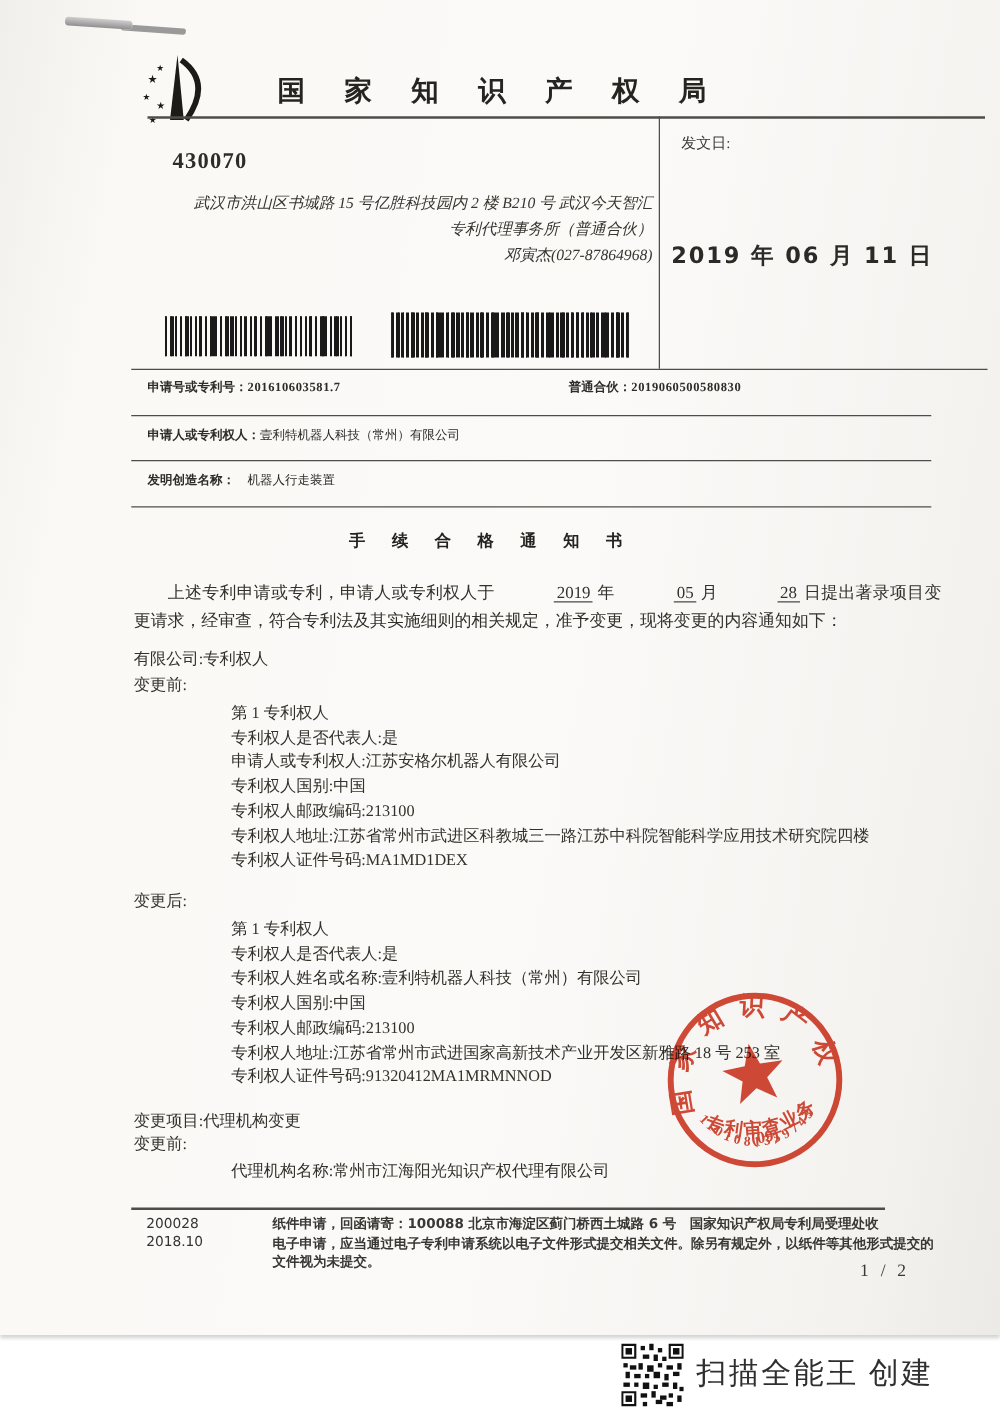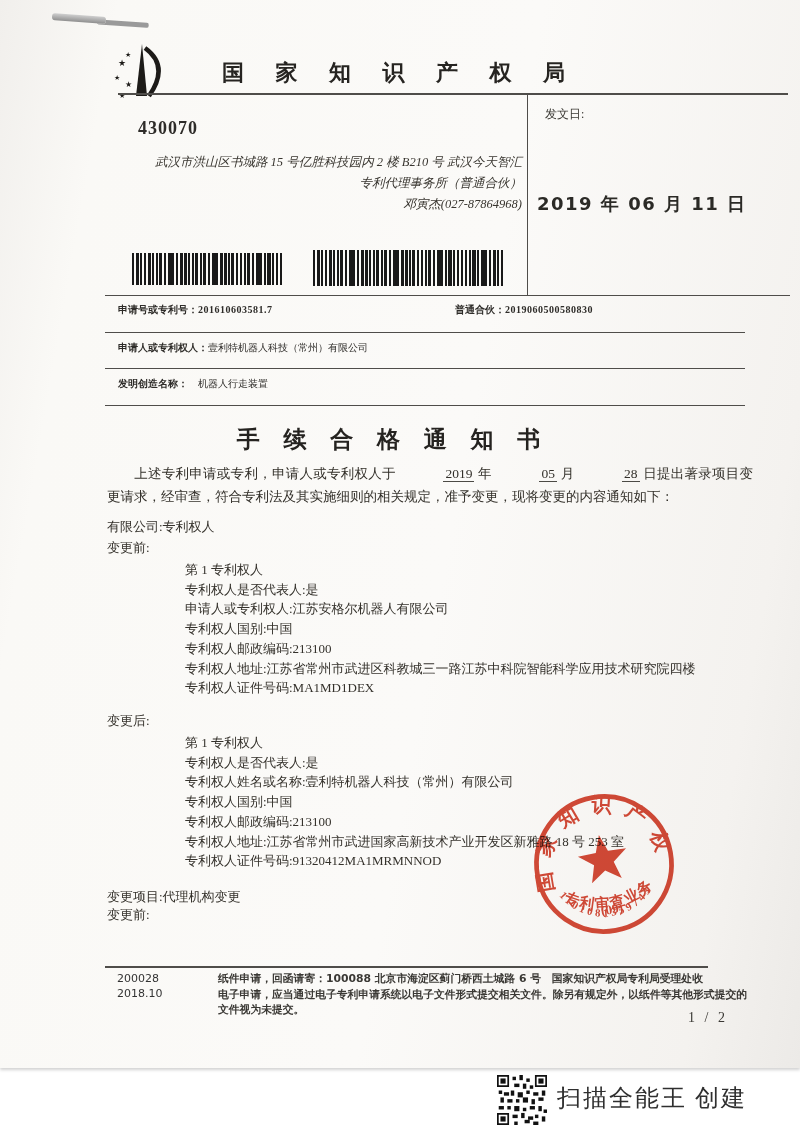--- a/index.html
+++ b/index.html
@@ -36,21 +36,21 @@
         repeating-linear-gradient(90deg,#191919 0 1px,rgba(0,0,0,0) 1px 9px);
       }
   .bc1 { left:132px; top:253px; width:152px; }
   .bc2 { left:313px; top:250px; width:190px; height:36px; }
 
   .row-label { font-weight:bold; }
   .info-row { position:absolute; font-size:10px; white-space:nowrap; }
   .num { font-weight:bold; letter-spacing:.5px; }
 
   .doc-title { position:absolute; left:0; right:14px; top:424px; text-align:center;
-               font-size:23px; font-weight:bold; letter-spacing:9px; color:#252320; }
+               font-size:13px; font-weight:bold; letter-spacing:9px; color:#252320; }
 
   .para { position:absolute; left:107px; top:462px; width:646px; font-size:13.5px;
           line-height:23px; text-align:justify; color:#33302a; }
   .para .indent { display:inline-block; width:2em; }
   .u { border-bottom:1px solid #4c4a45; padding:0 2px;margin-left:44px; }
 
   .chg { position:absolute; font-size:13px; color:#34312b; white-space:nowrap; }
   .chg-block { position:absolute; left:185px; font-size:13px; line-height:19.7px; color:#34312b; }
   .chg-block div { white-space:nowrap; }
 
@@ -143,20 +143,21 @@
       <div>专利权人是否代表人:是</div>
       <div>专利权人姓名或名称:壹利特机器人科技（常州）有限公司</div>
       <div>专利权人国别:中国</div>
       <div>专利权人邮政编码:213100</div>
       <div>专利权人地址:江苏省常州市武进国家高新技术产业开发区新雅路 18 号 253 室</div>
       <div>专利权人证件号码:91320412MA1MRMNNOD</div>
     </div>
 
     <div class="chg" style="left:107px;top:888px">变更项目:代理机构变更</div>
     <div class="chg" style="left:107px;top:906px">变更前:</div>
+    <div class="chg" style="left:185px;top:928px">代理机构名称:常州市江海阳光知识产权代理有限公司</div>
 
     <svg class="stamp" viewBox="0 0 160 160">
       <defs>
         <path id="arcTop" d="M 27,103 A 57,57 0 1 1 133,103"></path>
         <path id="arcTitle" d="M 30,110 A 84,84 0 0 0 130,110"></path>
         <path id="arcSerial" d="M 20,80 A 60.2,60.2 0 0 0 140,80"></path>
       </defs>
       <circle cx="80" cy="80" r="71" fill="none" stroke="#d23b27" stroke-width="5"></circle>
       <polygon fill="#d23b27" points="80,49 86.5,67.1 105.7,67.7 90.5,79.4 95.9,97.8 80,87 64.1,97.8 69.5,79.4 54.3,67.7 73.5,67.1"></polygon>
       <text font-size="21" font-weight="bold" fill="#d23b27" letter-spacing="13">

